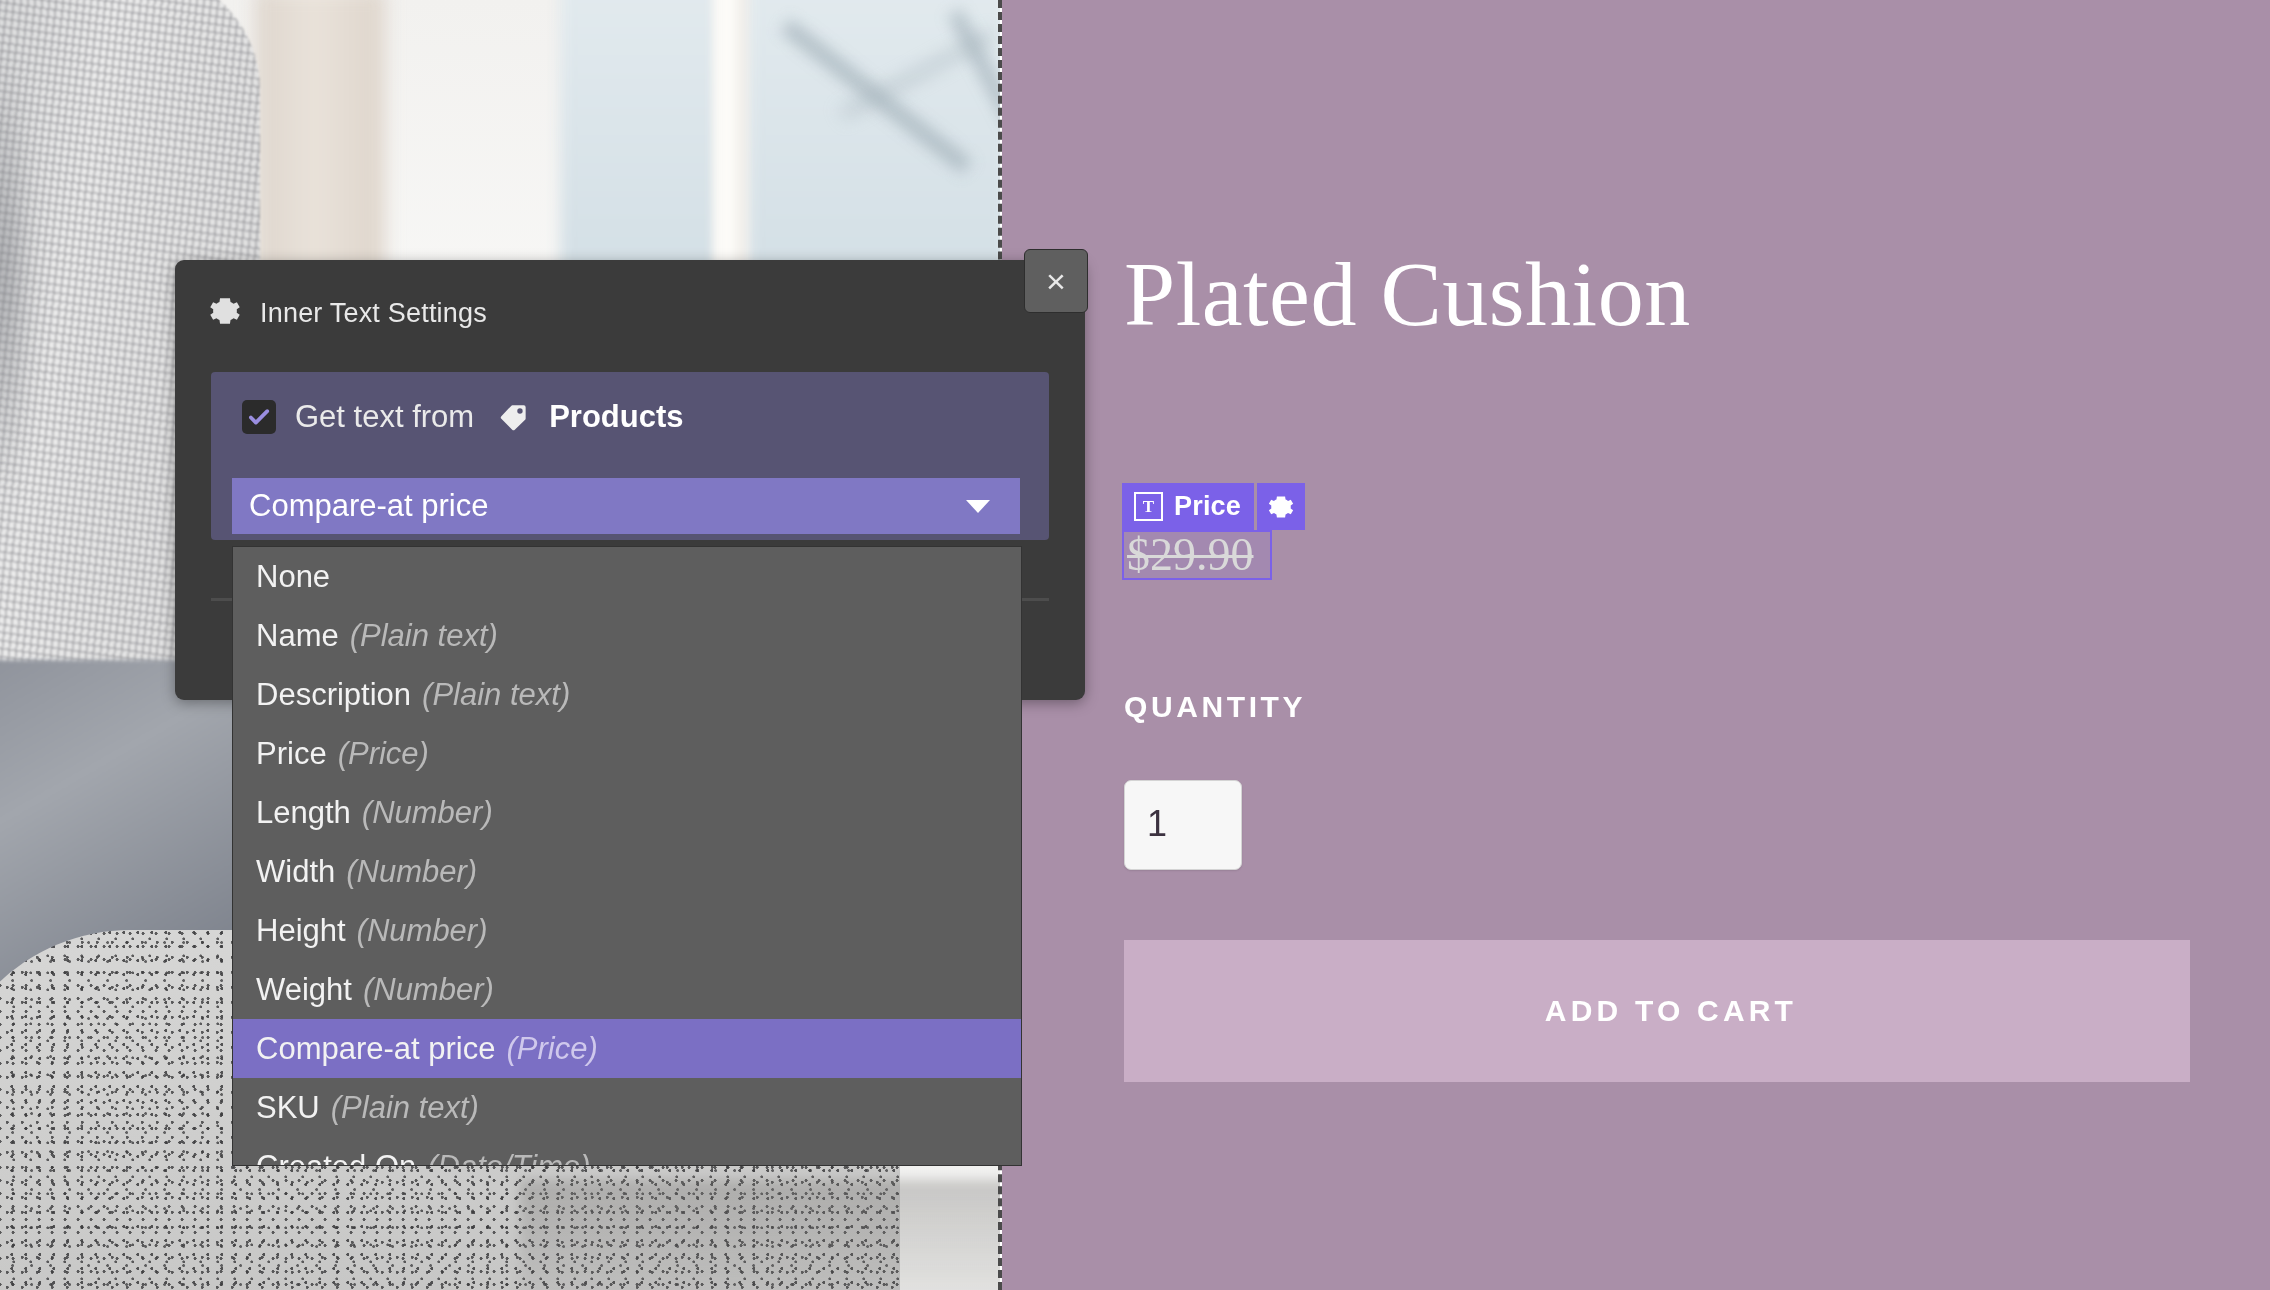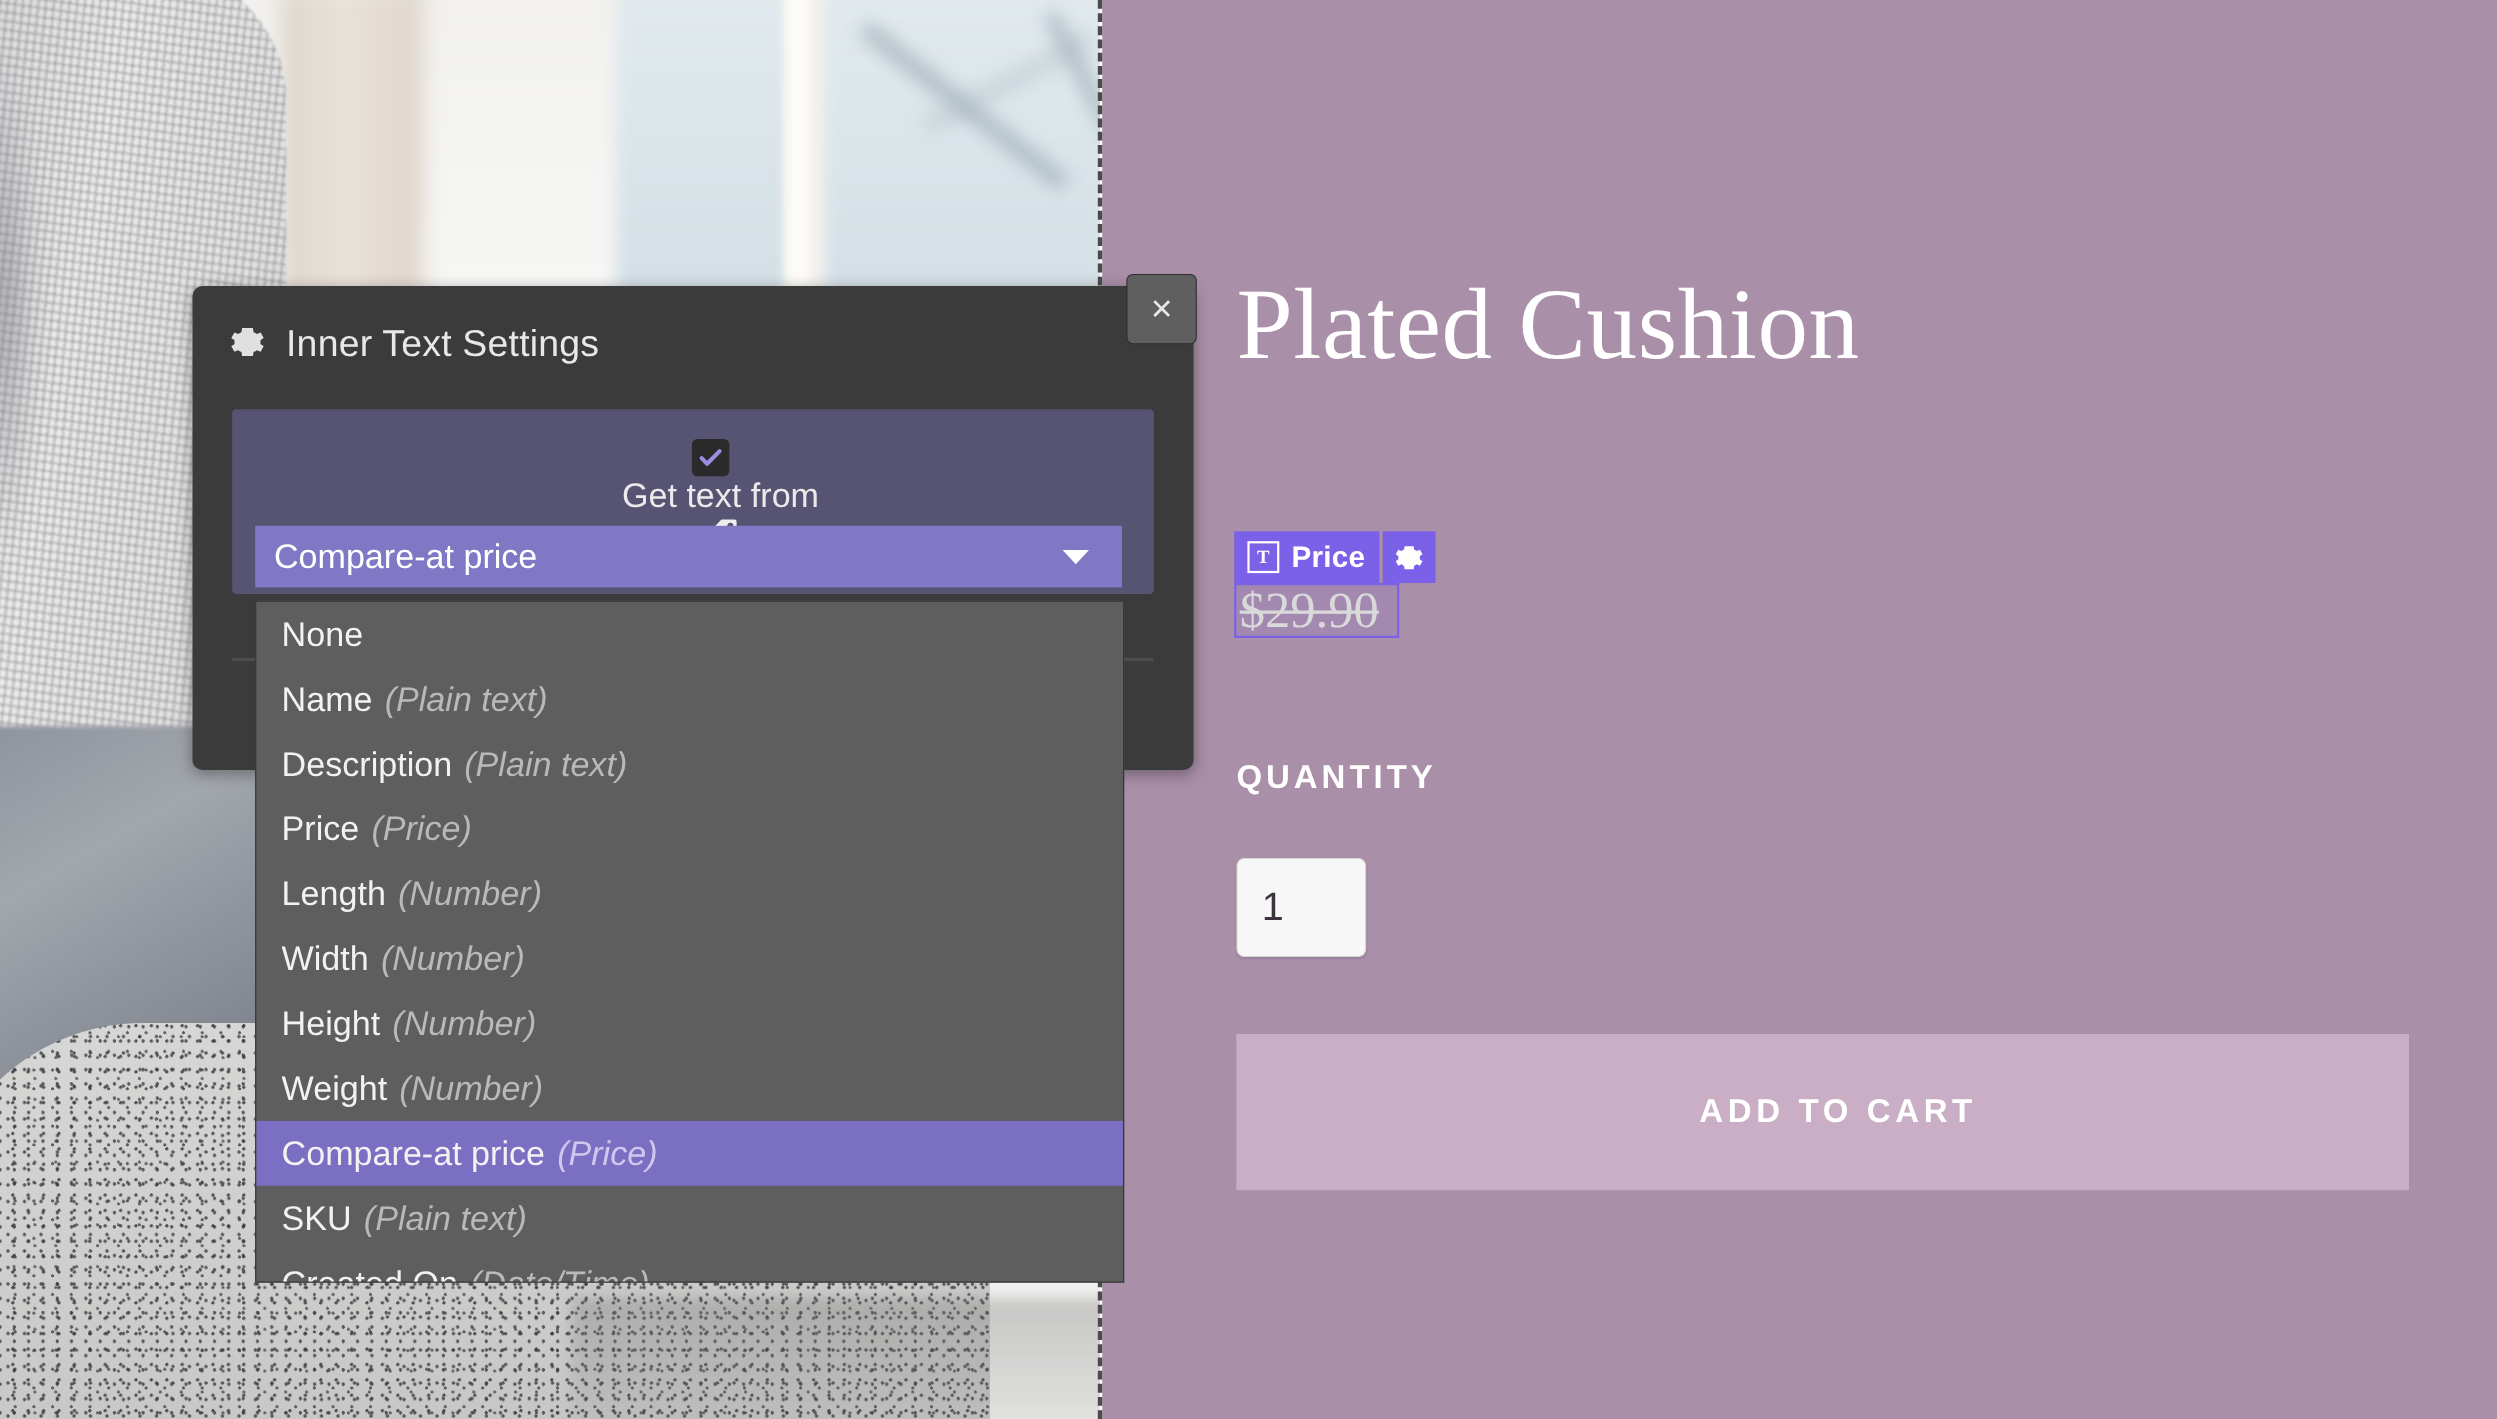--- a/index.html
+++ b/index.html
@@ -265,21 +265,21 @@
     box-shadow: 0 3px 14px rgba(0,0,0,.35);
   }
   #modal-header {
     display: flex;
     align-items: center;
     gap: 18px;
     padding: 34px 0 0 33px;
   }
   #modal-title {
     color: #e8e8e8;
-    font-size: 34px;
+    font-size: 27px;
     letter-spacing: .2px;
   }
   #modal-close {
     position: absolute;
     right: -3px; top: -11px;
     width: 64px; height: 64px;
     background: #5f5f5f;
     border: 1.5px solid #2e2e2e;
     border-radius: 6px;
     display: flex;
@@ -296,21 +296,20 @@
     left: 36px; top: 112px;
     width: 838px; height: 168px;
     background: #575473;
     border-radius: 4px;
   }
   #source-row {
     display: flex;
     align-items: center;
     gap: 0;
     padding: 27px 0 0 31px;
-    flex-direction: column;
   }
   #source-checkbox {
     width: 34px; height: 34px;
     background: #2b2b2b;
     border-radius: 5px;
     display: flex;
     align-items: center;
     justify-content: center;
     flex: 0 0 auto;
   }

